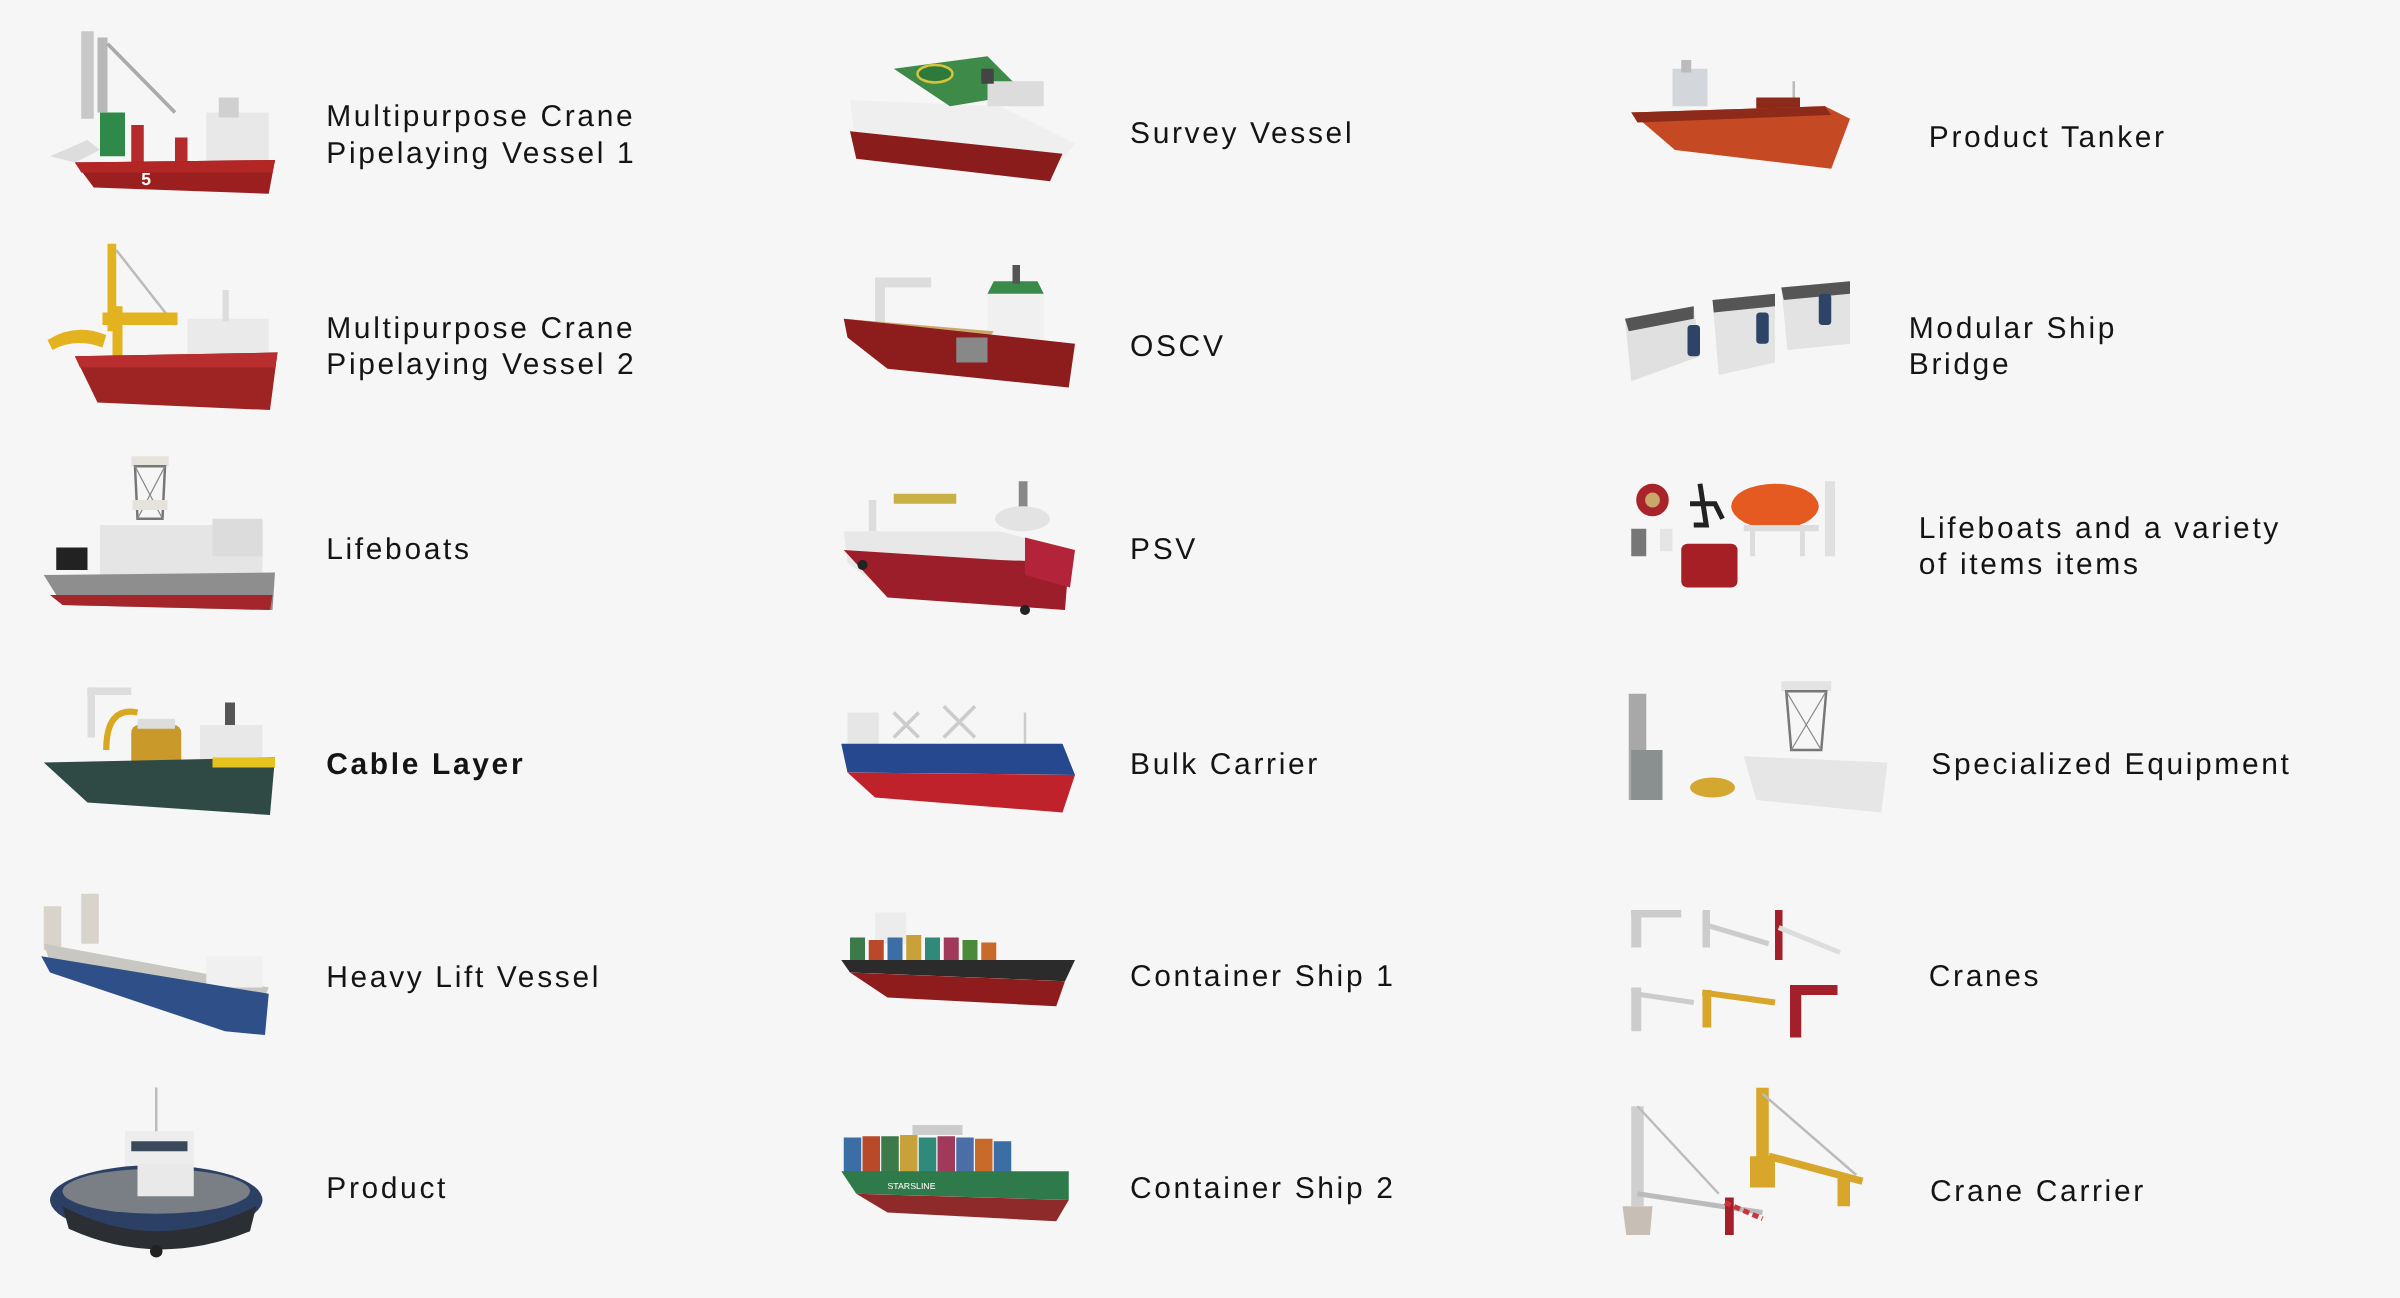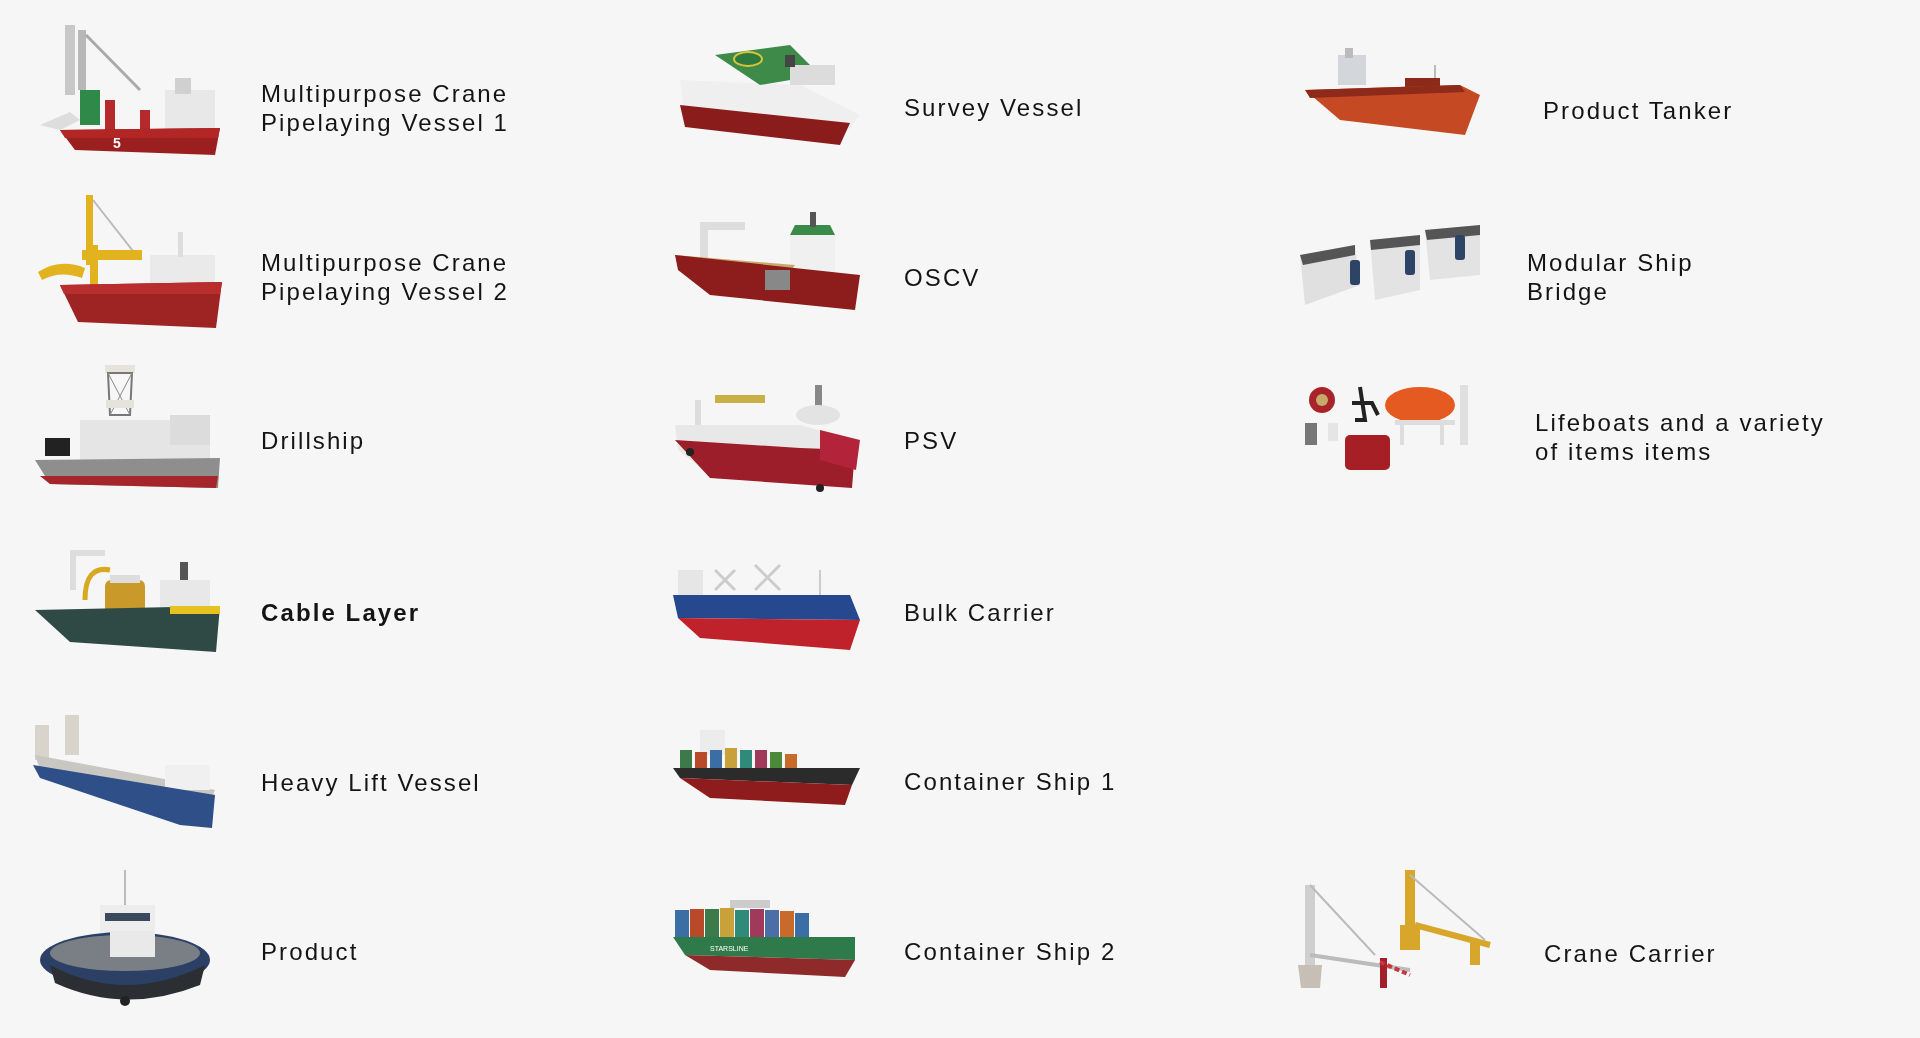--- a/index.html
+++ b/index.html
@@ -82,21 +82,21 @@
         <line x1="102" y1="13" x2="80" y2="55" stroke="#888" stroke-width="1"></line>
         <rect x="76" y="40" width="28" height="8" fill="#e6e3dc"></rect>
         <rect x="50" y="60" width="130" height="40" fill="#e5e5e5"></rect>
         <rect x="15" y="78" width="25" height="18" fill="#222"></rect>
         <rect x="140" y="55" width="40" height="30" fill="#dcdcdc"></rect>
         <polygon points="5,100 190,98 188,128 20,124" fill="#8e8e8e"></polygon>
         <polygon points="10,116 188,116 186,128 20,124" fill="#a5262a"></polygon>
       </svg>
     </div>
     <div class="label" style="left:231px;top:80px;">
-      <span>Drillship</span>
+      <span>Lifeboats</span>
     </div>
   </div>
 
   <div class="item" style="left:30px;top:540px;width:520px;height:130px;">
     <div class="thumb" style="left:0;top:0;width:200px;height:120px;">
       <svg viewBox="0 0 200 120">
         <rect x="40" y="10" width="6" height="40" fill="#ddd"></rect>
         <rect x="40" y="10" width="35" height="6" fill="#ddd"></rect>
         <path d="M55,60 Q55,25 80,30" fill="none" stroke="#d8a820" stroke-width="5"></path>
         <rect x="75" y="40" width="40" height="40" rx="6" fill="#c99a2a"></rect>
@@ -315,21 +315,59 @@
         <rect x="160" y="10" width="8" height="60" fill="#e0e0e0"></rect>
         <rect x="45" y="60" width="45" height="35" rx="5" fill="#a51f24"></rect>
       </svg>
     </div>
     <div class="label" style="left:235px;top:62px;">
       <span>Lifeboats and a variety</span>
       <span>of items items</span>
     </div>
   </div>
 
-
+  <div class="item" style="left:1295px;top:540px;width:600px;height:120px;">
+    <div class="thumb" style="left:0;top:0;width:215px;height:115px;">
+      <svg viewBox="0 0 215 115">
+        <rect x="8" y="15" width="14" height="85" fill="#a8a8a8"></rect>
+        <rect x="10" y="60" width="25" height="40" fill="#8a8f90"></rect>
+        <ellipse cx="75" cy="90" rx="18" ry="8" fill="#d4a830"></ellipse>
+        <rect x="130" y="5" width="40" height="8" fill="#e3e3e3"></rect>
+        <polygon points="134,13 166,13 162,60 138,60" fill="none" stroke="#777" stroke-width="2"></polygon>
+        <line x1="134" y1="13" x2="162" y2="60" stroke="#888"></line>
+        <line x1="166" y1="13" x2="138" y2="60" stroke="#888"></line>
+        <polygon points="100,65 215,70 210,110 110,100" fill="#e6e6e6"></polygon>
+      </svg>
+    </div>
+    <div class="label" style="left:250px;top:72px;">
+      <span>Specialized Equipment</span>
+    </div>
+  </div>
+
+  <div class="item" style="left:1300px;top:720px;width:600px;height:120px;">
+    <div class="thumb" style="left:0;top:0;width:210px;height:115px;">
+      <svg viewBox="0 0 210 115">
+        <rect x="5" y="8" width="8" height="30" fill="#ccc"></rect>
+        <rect x="5" y="8" width="40" height="6" fill="#ccc"></rect>
+        <rect x="62" y="8" width="6" height="30" fill="#ccc"></rect>
+        <line x1="65" y1="20" x2="115" y2="35" stroke="#ccc" stroke-width="4"></line>
+        <rect x="120" y="8" width="6" height="40" fill="#a3202a"></rect>
+        <line x1="123" y1="22" x2="172" y2="42" stroke="#ddd" stroke-width="4"></line>
+        <rect x="5" y="70" width="8" height="35" fill="#ccc"></rect>
+        <line x1="8" y1="75" x2="55" y2="82" stroke="#ccc" stroke-width="4"></line>
+        <rect x="62" y="72" width="7" height="30" fill="#d7a62a"></rect>
+        <line x1="62" y1="74" x2="120" y2="82" stroke="#d7a62a" stroke-width="5"></line>
+        <rect x="132" y="68" width="9" height="42" fill="#a3202a"></rect>
+        <rect x="132" y="68" width="38" height="8" fill="#a3202a"></rect>
+      </svg>
+    </div>
+    <div class="label" style="left:243px;top:61px;">
+      <span>Cranes</span>
+    </div>
+  </div>
 
   <div class="item" style="left:1295px;top:870px;width:600px;height:130px;">
     <div class="thumb" style="left:0;top:0;width:220px;height:125px;">
       <svg viewBox="0 0 220 125">
         <rect x="10" y="15" width="10" height="80" fill="#cfcfcf"></rect>
         <polygon points="3,95 27,95 25,118 6,118" fill="#c7bfb6"></polygon>
         <line x1="15" y1="15" x2="80" y2="85" stroke="#bbb" stroke-width="2"></line>
         <line x1="15" y1="85" x2="115" y2="100" stroke="#bbb" stroke-width="4"></line>
         <rect x="85" y="88" width="7" height="30" fill="#a3202a"></rect>
         <line x1="85" y1="92" x2="115" y2="105" stroke="#c9353a" stroke-width="4" stroke-dasharray="5,3"></line>

